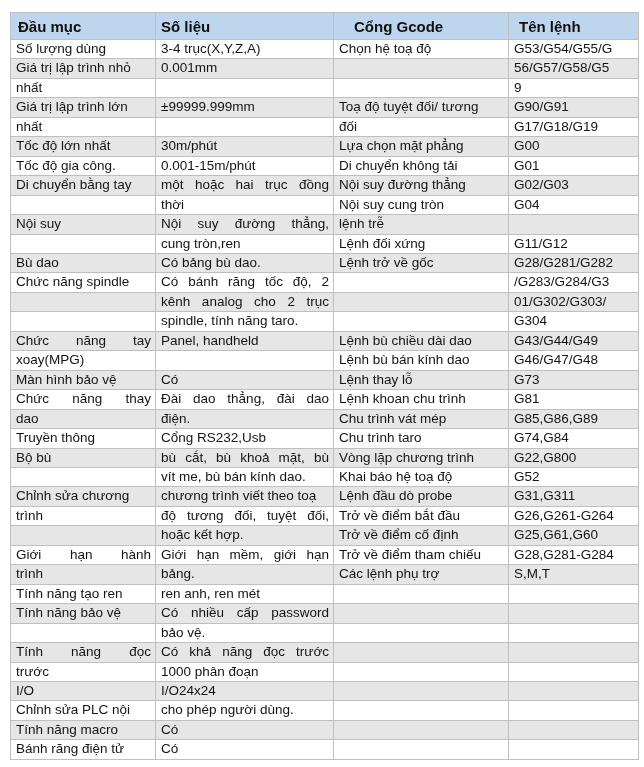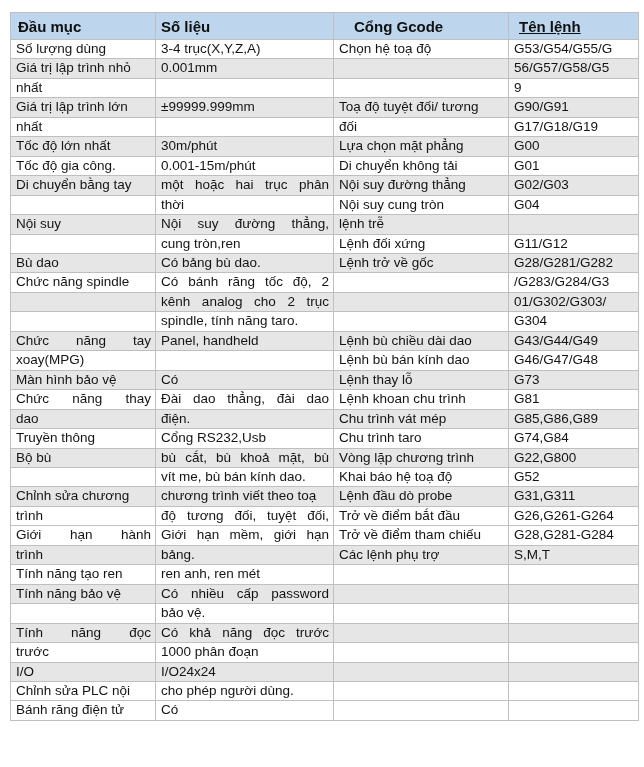--- a/index.html
+++ b/index.html
@@ -27,21 +27,21 @@
   }
   th{
     background:var(--header-bg);
     height:26px;
     font-size:15px;font-weight:bold;
     text-align:left;color:#101010;
     padding:0 0 0 7px;
   }
   th.h2{padding-left:5px;}
   th.h3{padding-left:20px;}
-  th.h4{padding-left:10px;text-decoration:underline;}
+  th.h4{padding-left:10px;}
   td{
     height:18.46px;
     font-size:13.5px;line-height:18.46px;
     padding:0 4px 0 5px;
     background:#ffffff;
   }
   tr.stripe td{background:var(--stripe-bg);}
   td.j{text-align:justify;text-align-last:justify;}
 </style>
 </head>
@@ -101,21 +101,21 @@
           <td>G00</td>
         </tr>
         <tr>
           <td>Tốc độ gia công.</td>
           <td>0.001-15m/phút</td>
           <td>Di chuyển không tải</td>
           <td>G01</td>
         </tr>
         <tr class="stripe">
           <td>Di chuyển bằng tay</td>
-          <td class="j">một hoặc hai trục phân</td>
+          <td class="j">một hoặc hai trục đồng</td>
           <td>Nội suy đường thẳng</td>
           <td>G02/G03</td>
         </tr>
         <tr>
           <td></td>
           <td>thời</td>
           <td>Nội suy cung tròn</td>
           <td>G04</td>
         </tr>
         <tr class="stripe">
@@ -207,20 +207,26 @@
           <td>chương trình viết theo toạ</td>
           <td>Lệnh đầu dò probe</td>
           <td>G31,G311</td>
         </tr>
         <tr>
           <td>trình</td>
           <td class="j">độ tương đối, tuyệt đối,</td>
           <td>Trở về điểm bắt đầu</td>
           <td>G26,G261-G264</td>
         </tr>
+        <tr class="stripe">
+          <td></td>
+          <td>hoặc kết hợp.</td>
+          <td>Trở về điểm cố định</td>
+          <td>G25,G61,G60</td>
+        </tr>
         <tr>
           <td class="j">Giới hạn hành</td>
           <td class="j">Giới hạn mềm, giới hạn</td>
           <td>Trở về điểm tham chiếu</td>
           <td>G28,G281-G284</td>
         </tr>
         <tr class="stripe">
           <td>trình</td>
           <td>bảng.</td>
           <td>Các lệnh phụ trợ</td>
@@ -258,20 +264,26 @@
         </tr>
         <tr class="stripe">
           <td>I/O</td>
           <td>I/O24x24</td>
           <td></td>
           <td></td>
         </tr>
         <tr>
           <td>Chỉnh sửa PLC nội</td>
           <td>cho phép người dùng.</td>
+          <td></td>
+          <td></td>
+        </tr>
+        <tr class="stripe">
+          <td>Tính năng macro</td>
+          <td>Có</td>
           <td></td>
           <td></td>
         </tr>
         <tr>
           <td>Bánh răng điện tử</td>
           <td>Có</td>
           <td></td>
           <td></td>
         </tr>
       </tbody>

